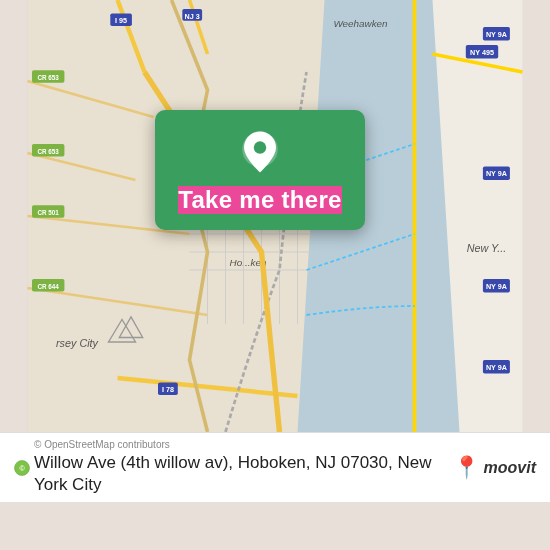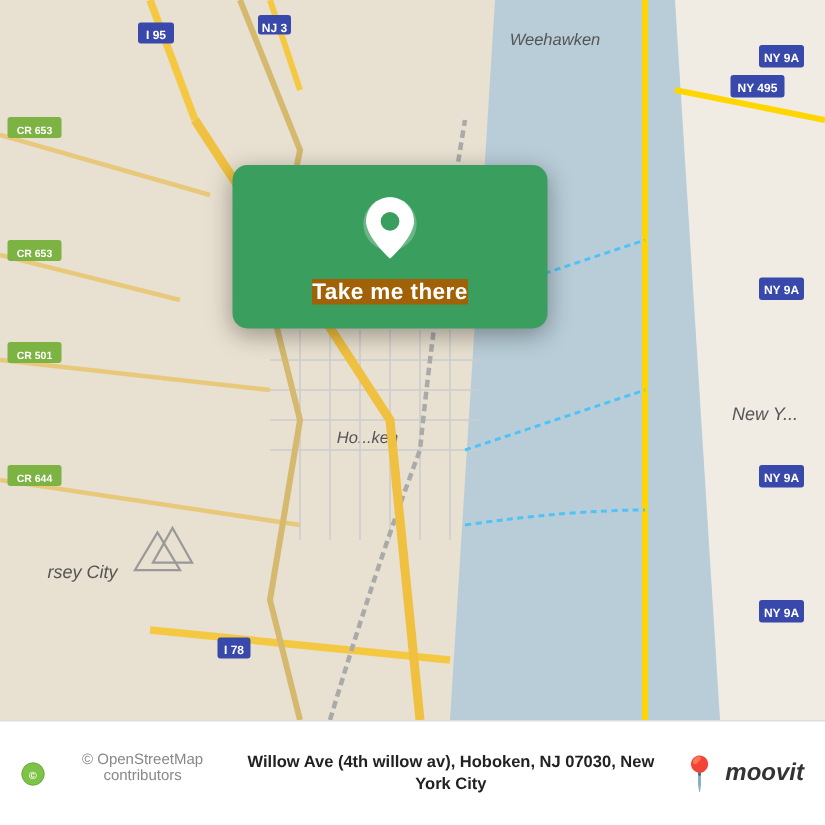--- a/index.html
+++ b/index.html
@@ -7,21 +7,21 @@
       width: 550px;
       height: 550px;
       overflow: hidden;
       font-family: Arial, sans-serif;
       background: #e8e0d8;
     }
 
     #map-container {
       position: relative;
       width: 550px;
-      height: 480px;
+      height: 432px;
       overflow: hidden;
       background: #e8e0d8;
     }
 
     
     #map-bg {
       width: 100%;
       height: 100%;
       position: absolute;
       top: 0; left: 0;
@@ -43,24 +43,24 @@
       z-index: 10;
     }
 
     #pin-icon {
       width: 48px;
       height: 48px;
       margin-bottom: 10px;
     }
 
     #take-me-btn {
-      background: #a16207;
+      background: #ec4899;
       border: none;
       color: white;
-      font-size: 15px;
+      font-size: 24px;
       font-weight: 600;
       cursor: pointer;
       letter-spacing: 0.3px;
     }
 
     
     #bottom-bar {
       width: 550px;
       height: 70px;
       background: white;
@@ -72,35 +72,34 @@
 
     #osm-logo {
       width: 16px;
       height: 16px;
       margin-right: 4px;
       flex-shrink: 0;
     }
 
     #bottom-text-container {
       display: flex;
-      flex-direction: row;
+      flex-direction: column;
       flex: 1;
-      text-align: center;
     }
 
     #attribution-text {
       font-size: 10px;
       color: #888;
       margin-bottom: 2px;
     }
 
     #address-text {
-      font-size: 11px;
+      font-size: 17px;
       color: #222;
-      font-weight: 700;
+      font-weight: 400;
       line-height: 1.3;
     }
 
     #moovit-logo {
       display: flex;
       align-items: center;
       margin-left: 8px;
       flex-shrink: 0;
     }
 

